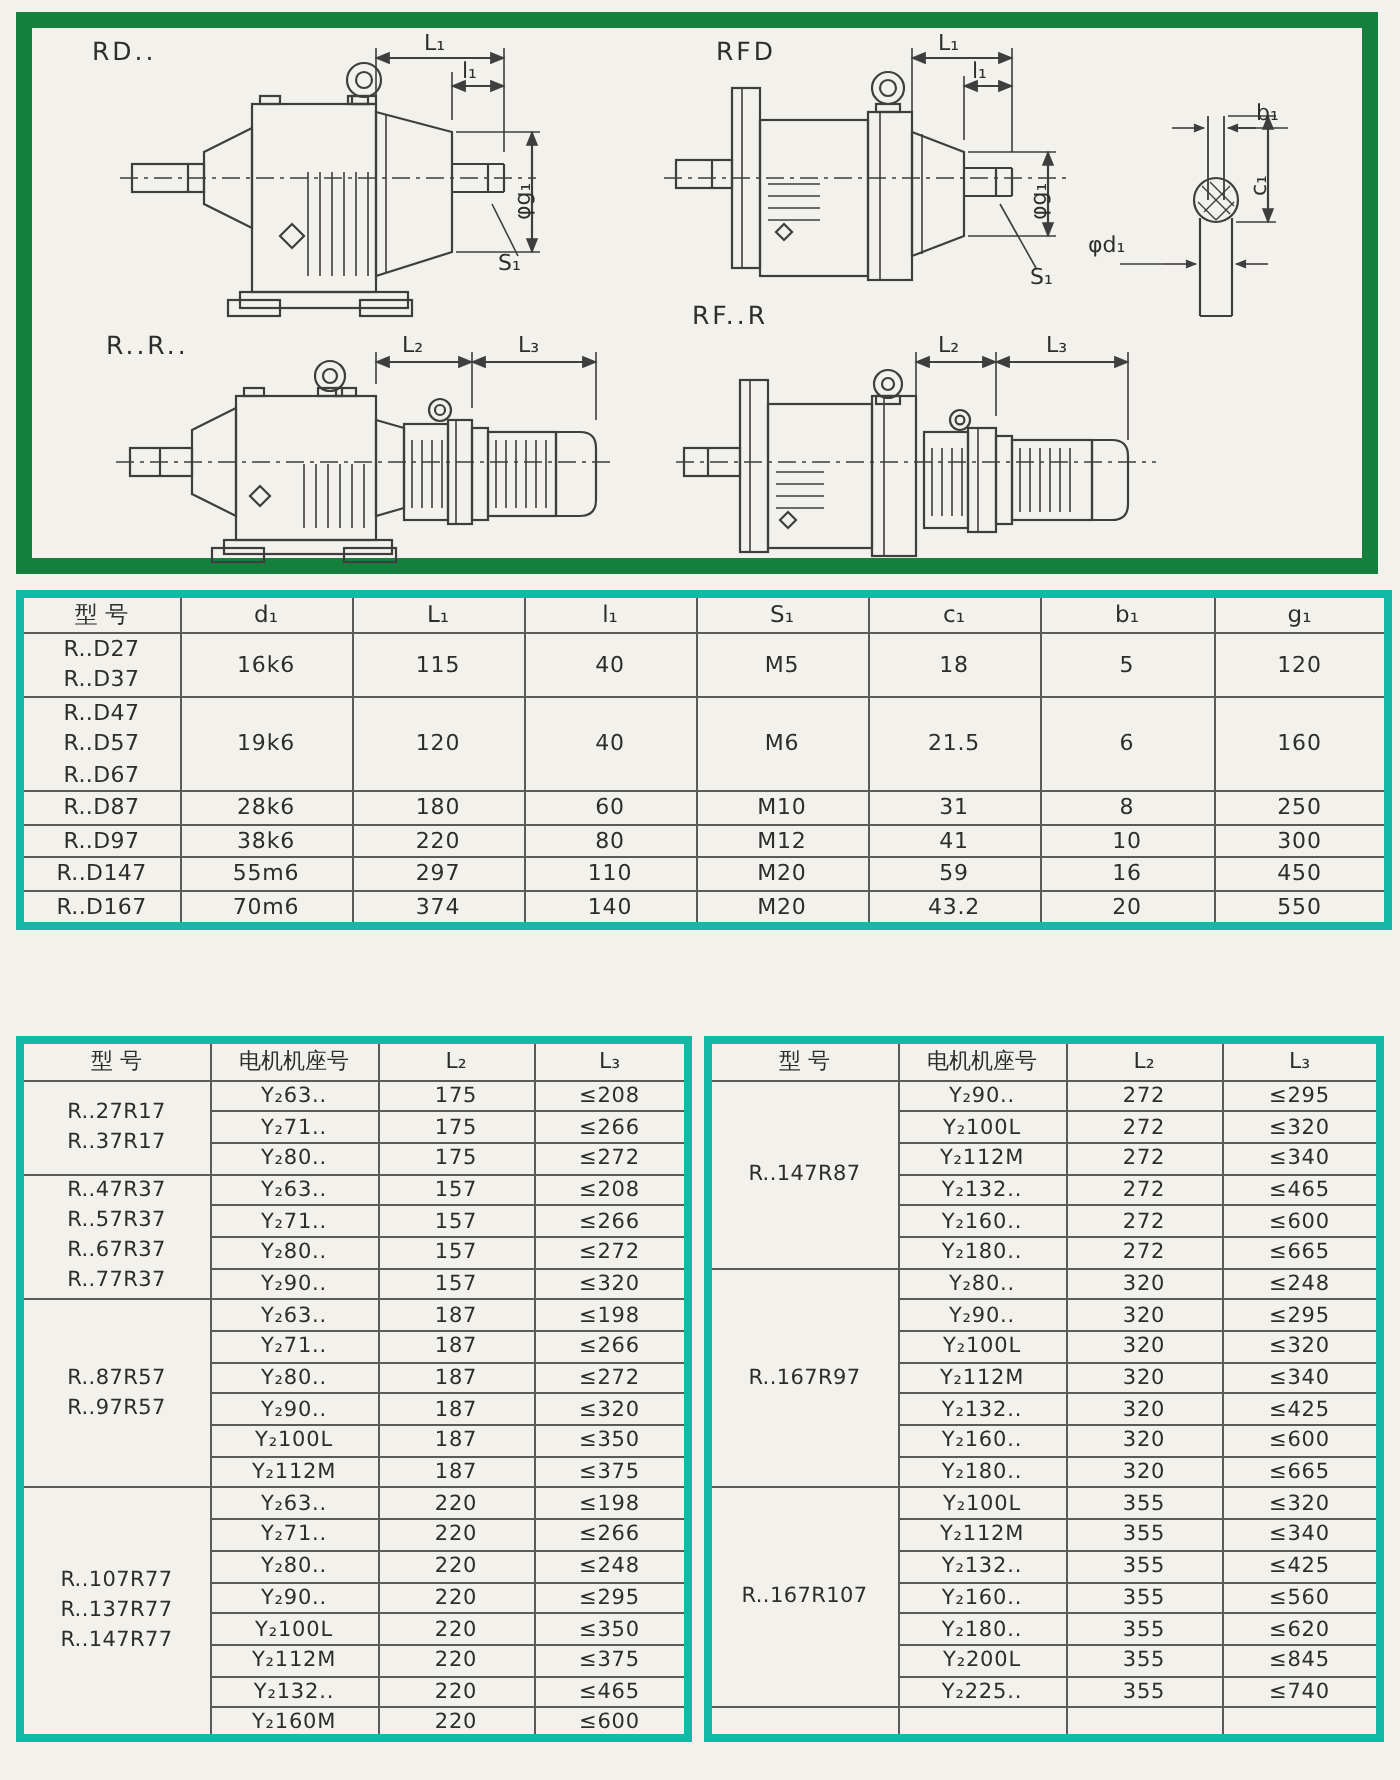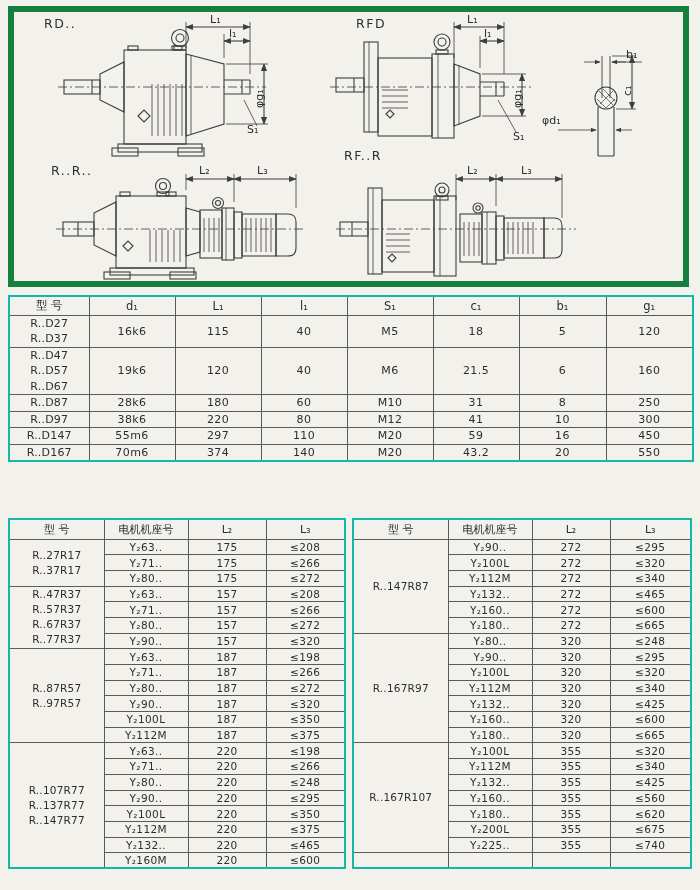--- a/index.html
+++ b/index.html
@@ -1,24 +1,24 @@
 <!DOCTYPE html>
 <html><head>
 <meta charset="utf-8">
 <style>
   *{box-sizing:border-box;margin:0;padding:0}
   html,body{width:700px;height:890px}
   body{font-family:"DejaVu Sans",sans-serif;background:#e8e6e1}
   .sheet{position:relative;width:700px;height:890px;background:#f2f1ec;overflow:hidden}
-  .drawings{position:absolute;left:8px;top:6px;width:681px;height:281px;border:6px solid #15803d}
+  .drawings{position:absolute;left:8px;top:6px;width:681px;height:281px;border:8px solid #15803d}
   .dlabel{position:absolute;font-size:12.5px;color:#2e2e2e;letter-spacing:1.5px;white-space:nowrap}
   .dim{position:absolute;font-size:11px;color:#2e2e2e;white-space:nowrap}
   .rot{transform:rotate(-90deg);transform-origin:0 0}
   svg{position:absolute;left:0;top:0}
-  table{border-collapse:collapse;table-layout:fixed;background:transparent;border:2px solid #14b8a6}
+  table{border-collapse:collapse;table-layout:fixed;background:transparent;border:4px solid #14b8a6}
   th,td{border:1px solid #5a5a5a;text-align:center;vertical-align:middle;color:#2d2d2d;font-weight:normal;padding:0;overflow:hidden}
   .t1{position:absolute;left:8px;top:295px;width:684px;font-size:11px}
   .t1 th{height:19px;font-size:11.5px}
   .t1 td{height:15.8px;letter-spacing:.4px}
   .t1 td.model,.t2 td.model{letter-spacing:.2px}
   .t1 td.model div{line-height:15.5px;font-size:11px}
   .t2wrap{position:absolute;left:8px;top:518px;width:684px;display:flex;gap:6px}
   .t2{font-size:10.5px}
   .t2 th{height:20px;font-size:11px}
   .t2 td{height:15.7px;letter-spacing:.4px}
@@ -560,21 +560,21 @@
             <td>≤560</td>
           </tr>
           <tr>
             <td>Y₂180..</td>
             <td>355</td>
             <td>≤620</td>
           </tr>
           <tr>
             <td>Y₂200L</td>
             <td>355</td>
-            <td>≤675</td>
+            <td>≤845</td>
           </tr>
           <tr>
             <td>Y₂225..</td>
             <td>355</td>
             <td>≤740</td>
           </tr>
           <tr>
             <td class="model" rowspan="1"></td>
             <td></td>
             <td></td>

